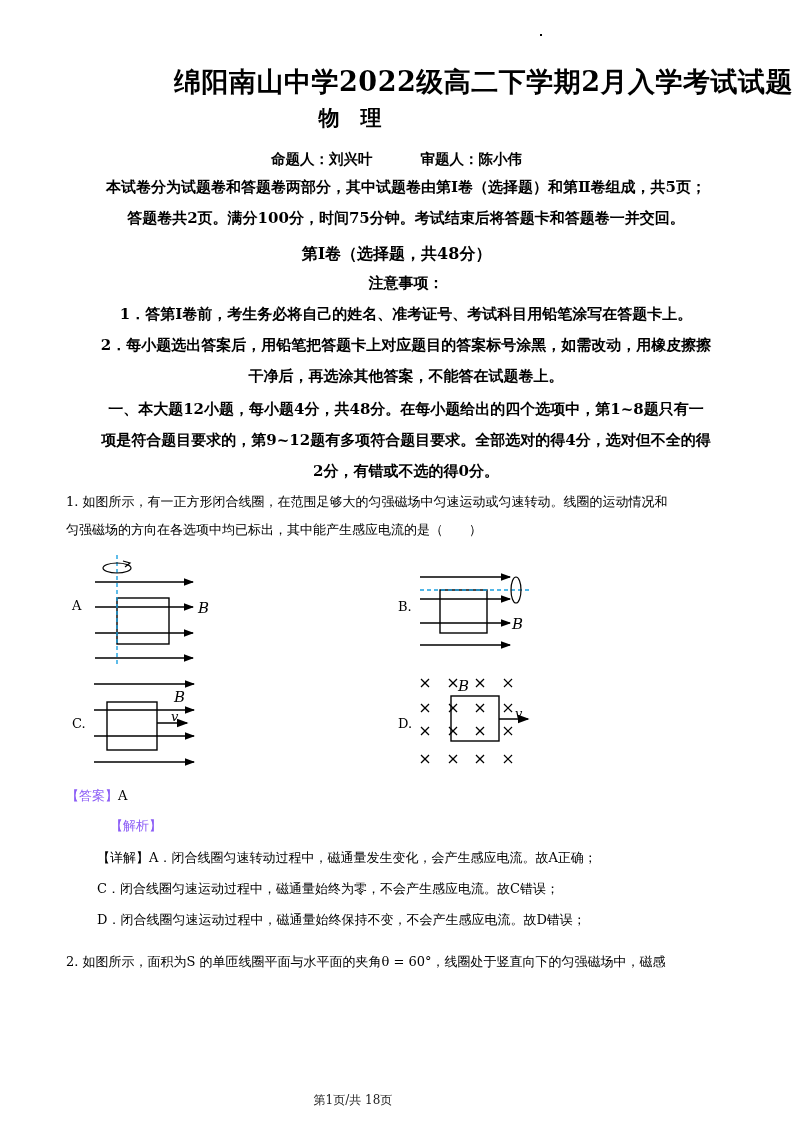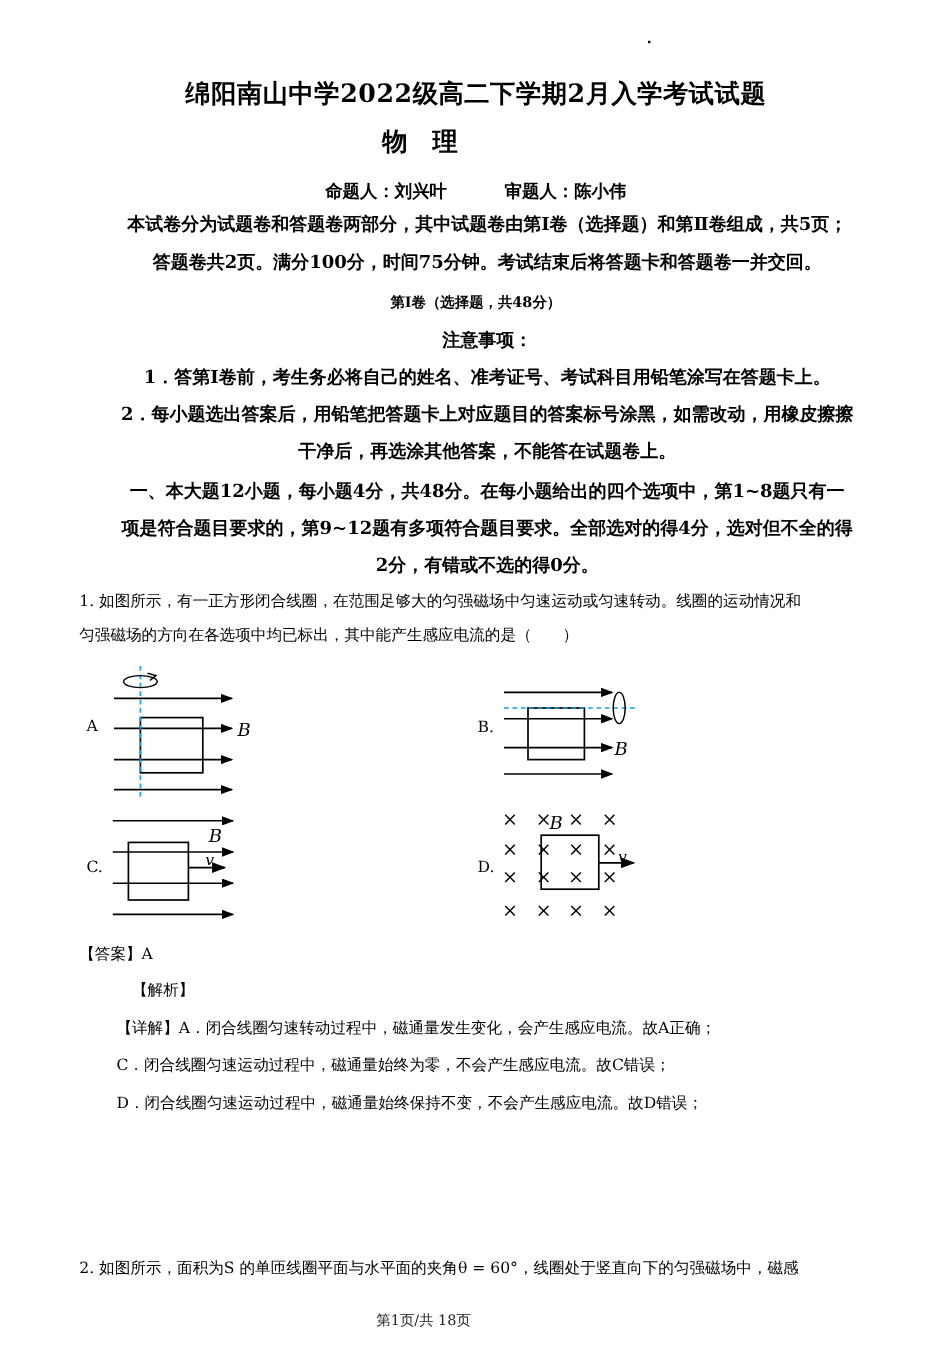--- a/index.html
+++ b/index.html
@@ -1,27 +1,27 @@
 <!DOCTYPE html>
 <html><head>
 <meta charset="utf-8">
 <style>
   html, body { margin:0; padding:0; background:#fff; }
   body { width:793px; height:1122px; position:relative; overflow:hidden;
          font-family:"DejaVu Serif","Liberation Serif",serif; color:#000; }
   .abs { position:absolute; }
-  .title { left:0; width:793px; top:64px; text-align:center; font-size:21px; font-weight:bold; letter-spacing:0.5px; }
+  .title { left:0; width:793px; top:64px; text-align:right; font-size:27px; font-weight:bold; letter-spacing:0.5px; }
   .subject { left:0; width:700px; top:104px; text-align:center; font-size:21px; font-weight:bold; word-spacing:18px; }
   .authors { left:0; width:793px; top:150px; text-align:center; font-size:14.5px; font-weight:bold; }
   .authors span + span { margin-left:48px; }
   .bold-p { left:66px; width:680px; font-size:15px; font-weight:bold; line-height:31px;text-align:center; }
-  .center-b { left:0; width:793px; text-align:center; font-size:12px; font-weight:bold; }
+  .center-b { left:0; width:793px; text-align:center; font-size:16px; font-weight:bold; }
   .q { left:66px; width:700px; font-size:13px; line-height:28px; }
   .label { font-size:13px; }
-  .blue { color:#000000; }
+  .blue { color:#8b5cf6; }
   .footer { left:0; width:706px; top:1092px; text-align:center; font-size:12px; color:#222; }
   .dot { left:540px; top:34px; width:2px; height:2px; background:#000; }
   svg text { font-family:"DejaVu Serif","Liberation Serif",serif; }
 </style>
 </head>
 <body>
 
 <div class="abs dot"></div>
 
 <div class="abs title">绵阳南山中学2022级高二下学期2月入学考试试题</div>
@@ -179,15 +179,15 @@
   <span class="blue">【答案】</span><span>A</span>
 </div>
 <div class="abs q blue" style="top:812px;margin-left:44px;">【解析】</div>
 
 <div class="abs q" style="top:842px;line-height:31px;margin-left:31px;">
   <div><span>【详解】</span><span>A．闭合线圈匀速转动过程中，磁通量发生变化，会产生感应电流。故A正确；</span></div>
   <div>C．闭合线圈匀速运动过程中，磁通量始终为零，不会产生感应电流。故C错误；</div>
   <div>D．闭合线圈匀速运动过程中，磁通量始终保持不变，不会产生感应电流。故D错误；</div>
 </div>
 
-<div class="abs q" style="top:1044px;">2. 如图所示，面积为S 的单匝线圈平面与水平面的夹角θ = 60°，线圈处于竖直向下的匀强磁场中，磁感</div>
+<div class="abs q" style="top:948px;">2. 如图所示，面积为S 的单匝线圈平面与水平面的夹角θ = 60°，线圈处于竖直向下的匀强磁场中，磁感</div>
 
 <div class="abs footer">第1页/共 18页</div>
 
 </body></html>

